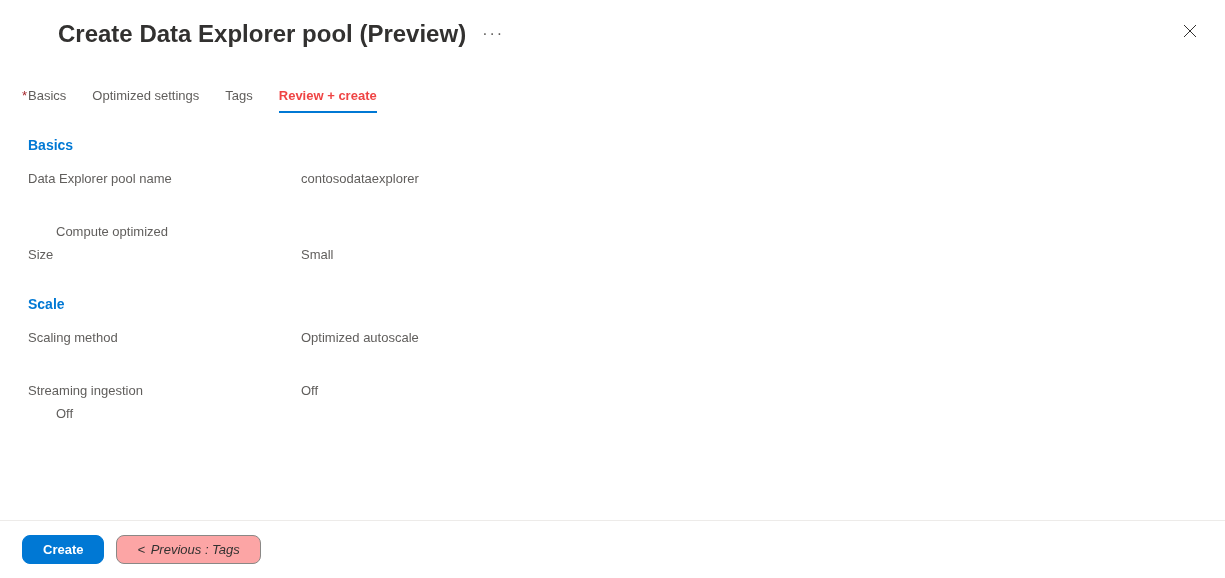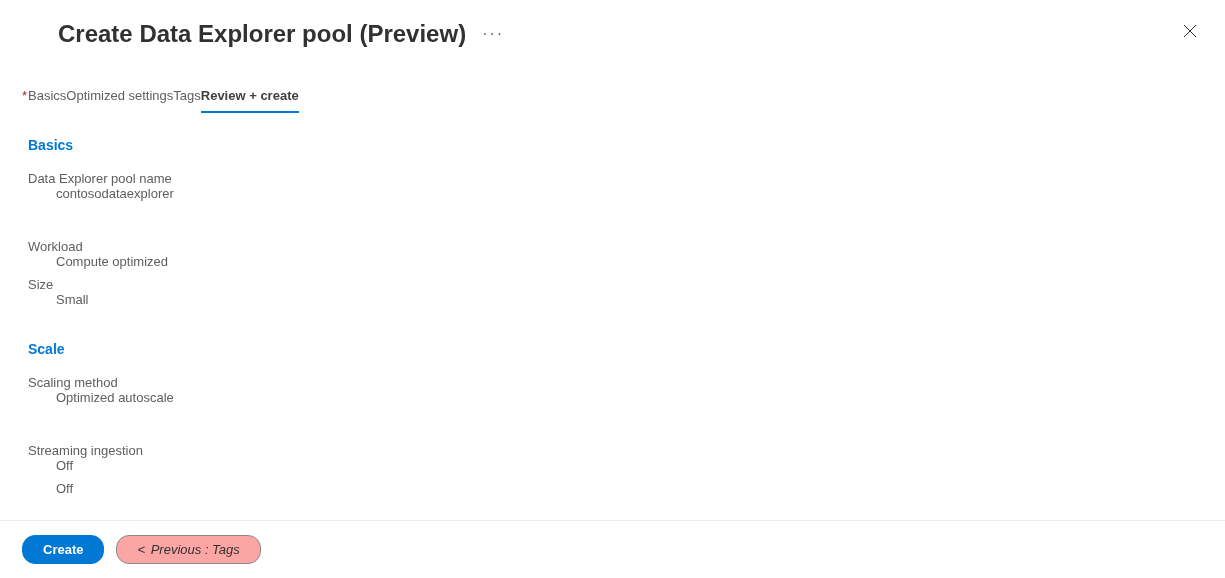--- a/index.html
+++ b/index.html
@@ -36,32 +36,33 @@
       cursor: pointer;
     }
     .close-icon {
       font-size: 16px;
       color: #323130;
       cursor: pointer;
       padding: 6px;
     }
     .tabs {
       display: flex;
+      gap: 26px;
       padding: 30px 22px 0 22px;
       border-bottom: none;
     }
     .tab {
       padding-bottom: 8px;
       cursor: pointer;
       color: #605e5c;
       font-size: 13px;
       position: relative;
     }
     .tab.active {
-      color: #404040;
+      color: #ef4444;
       font-weight: 600;
       border-bottom: 2px solid #0078d4;
     }
     .tab-asterisk {
       color: #a4262c;
       margin-right: 1px;
     }
     .content {
       padding: 24px 22px 0 28px;
       overflow-y: auto;
@@ -74,21 +75,20 @@
       font-size: 14px;
       font-weight: 600;
       color: #0078d4;
       margin-bottom: 14px;
     }
     .row {
       display: flex;
       padding: 4px 0;
       font-size: 13px;
       color: #605e5c;
-      flex-direction: column;
     }
     .row-label {
       width: 245px;
       flex-shrink: 0;
     }
     .row-value {
       color: #605e5c;
       margin-left: 28px;
     }
     .footer {
@@ -98,21 +98,21 @@
       right: 0;
       display: flex;
       gap: 12px;
       padding: 14px 22px;
       border-top: 1px solid #edebe9;
       background: #ffffff;
     }
     .btn {
       padding: 6px 20px;
       font-size: 13px;
-      border-radius: 13px;
+      border-radius: 8px;
       cursor: pointer;
       font-family: inherit;
     }
     .btn-primary {
       background: #0078d4;
       color: #ffffff;
       border: 1px solid #0078d4;
       font-weight: 600;
     }
     .btn-secondary {
@@ -160,21 +160,20 @@
   <div class="section">
     <div class="section-header">Basics</div>
     <div class="row">
       <div class="row-label">Data Explorer pool name</div>
       <div class="row-value">contosodataexplorer</div>
     </div>
   </div>
 
   <div class="section">
     <div class="row">
-      <div class="row-label">Workload</div>
       <div class="row-value">Compute optimized</div>
     </div>
     <div class="row">
       <div class="row-label">Size</div>
       <div class="row-value">Small</div>
     </div>
   </div>
 
   <div class="section">
     <div class="section-header">Scale</div>

